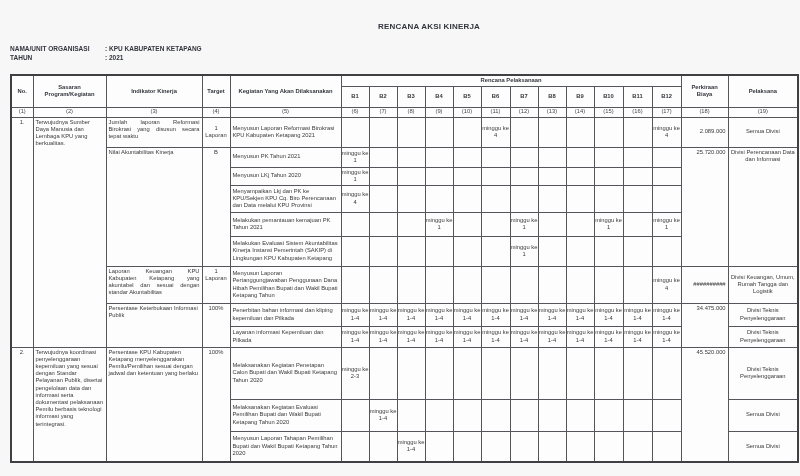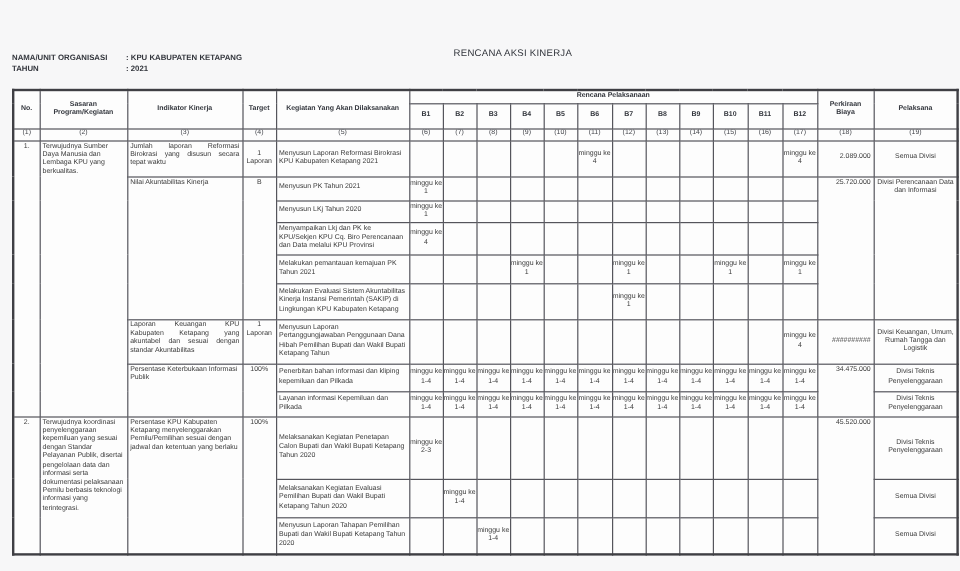--- a/index.html
+++ b/index.html
@@ -1,20 +1,20 @@
 <!DOCTYPE html>
 <html><head>
 <meta charset="utf-8">
 <style>
   * { margin:0; padding:0; box-sizing:border-box; }
   html,body { width:800px; height:476px; }
   body { background:#f7f7f8; font-family:"Liberation Sans", sans-serif; color:#3a3a3a; }
   .page { position:relative; width:800px; height:476px; overflow:hidden; }
 
-  .doc-title { position:absolute; left:343px; top:40px; font-size:8px; font-weight:normal; letter-spacing:.2px; color:#33363d;padding-left:35px; }
+  .doc-title { position:absolute; left:343px; top:22px; font-size:8px; font-weight:bold; letter-spacing:.2px; color:#33363d;padding-left:35px; }
 
   .meta { position:absolute; left:10px; top:44px; font-size:6.5px; font-weight:bold; color:#33363d; line-height:9px; }
   .meta-row { display:flex; }
   .meta-label { width:95px; }
 
   table.plan { position:absolute; left:10px; top:74px; width:787px; border-collapse:collapse; table-layout:fixed; background:#fdfdfd; border:2px solid #3f3f44; }
   table.plan td, table.plan th { border:1px solid #55555c; font-size:5.8px; line-height:7.2px; padding:1px 2px; vertical-align:middle; overflow:hidden; font-weight:normal; }
   th { font-weight:bold !important; text-align:center; color:#33363d; }
   .cnum { font-size:5px; text-align:center; color:#44464c; padding:0 !important; }
   .b { font-size:5px; text-align:center; padding:0 !important; line-height:6.5px; }

